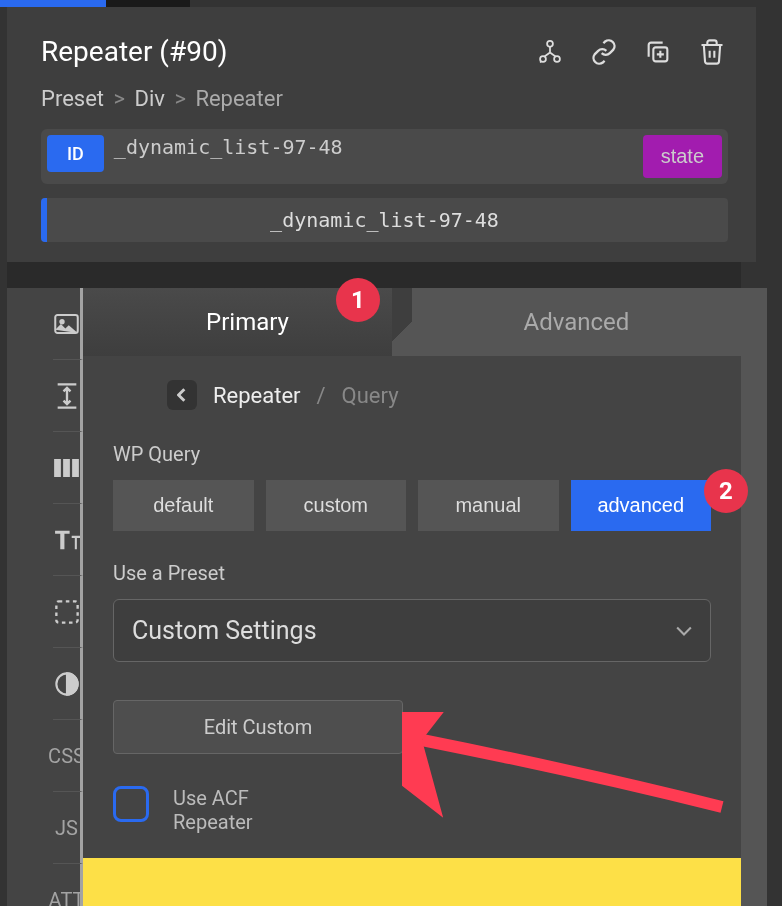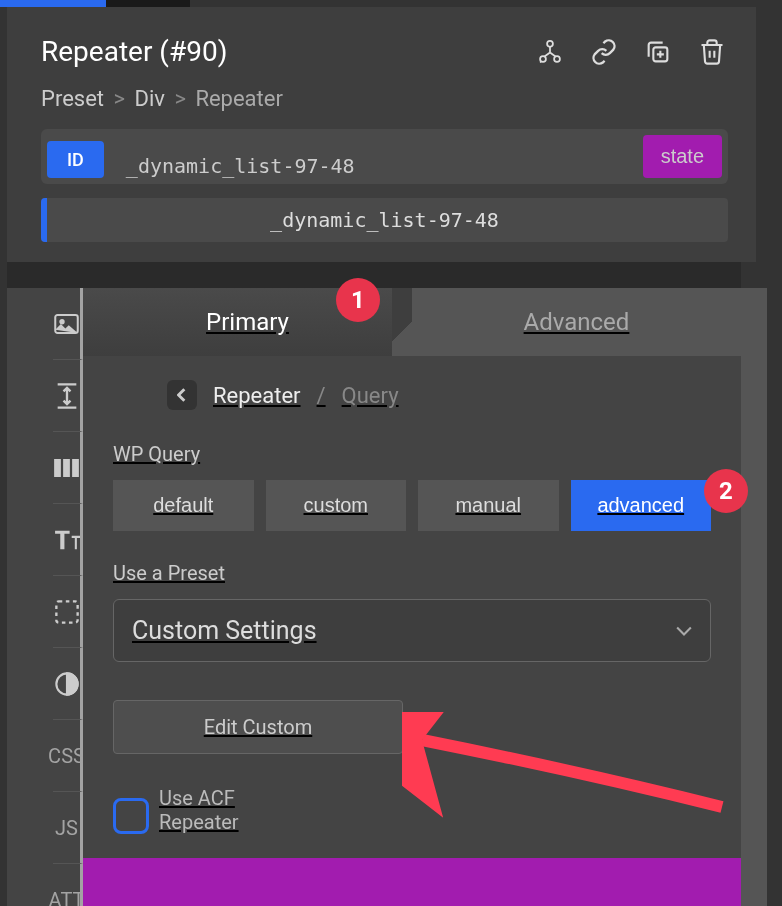--- a/index.html
+++ b/index.html
@@ -65,25 +65,25 @@
     .breadcrumb-sep {
       color: #888;
       margin: 0 4px;
     }
     .breadcrumb-current {
       color: #aaa;
     }
     .id-row {
       margin-top: 18px;
       display: flex;
-      align-items: flex-end;
+      align-items: flex-start;
       background: #4a4a4a;
       border-radius: 6px;
       padding: 6px;
-      gap: 22px;
+      gap: 10px;
     }
     .id-badge {
       background: #2a6af0;
       color: #fff;
       padding: 8px 20px;
       border-radius: 4px;
       font-size: 18px;
       font-weight: 500;
     }
     .id-value {
@@ -144,22 +144,21 @@
       color: #a3a3a3;
       font-size: 20px;
       margin-left: 46px;
     }
     .main-panel {
       position: absolute;
       left: 83px;
       top: 288px;
       right: 41px;
       bottom: 0;
-      background: #a21caf;
-      text-decoration: underline;
+      background: #fde047;
     }
     .tabs {
       display: flex;
       height: 68px;
     }
     .tab {
       flex: 1;
       display: flex;
       align-items: center;
       justify-content: center;
@@ -265,22 +264,22 @@
       border: 1px solid #666;
       border-radius: 4px;
       color: #ccc;
       font-size: 20px;
       cursor: pointer;
       text-align: center;
       margin-bottom: 32px;
     }
     .checkbox-row {
       display: flex;
-      align-items: flex-end;
-      gap: 10px;
+      align-items: flex-start;
+      gap: 24px;
     }
     .checkbox {
       width: 36px;
       height: 36px;
       border: 3px solid #2a6af0;
       border-radius: 8px;
       cursor: pointer;
     }
     .checkbox-label {
       color: #bbb;

